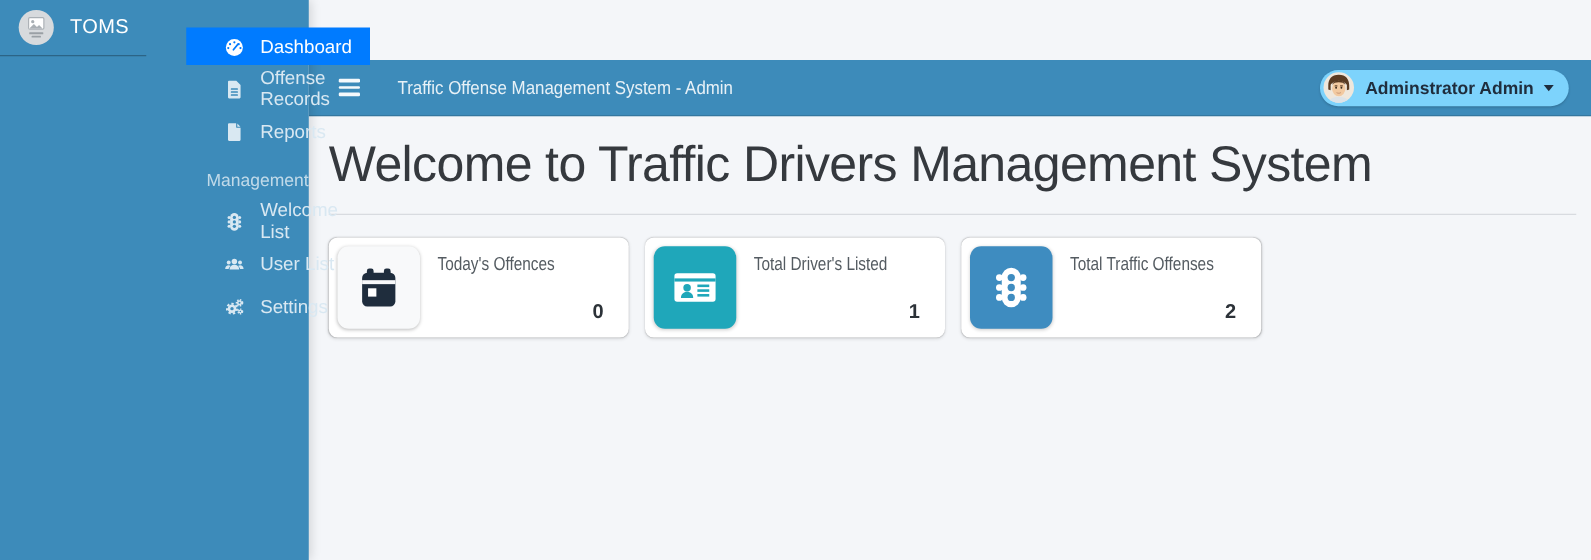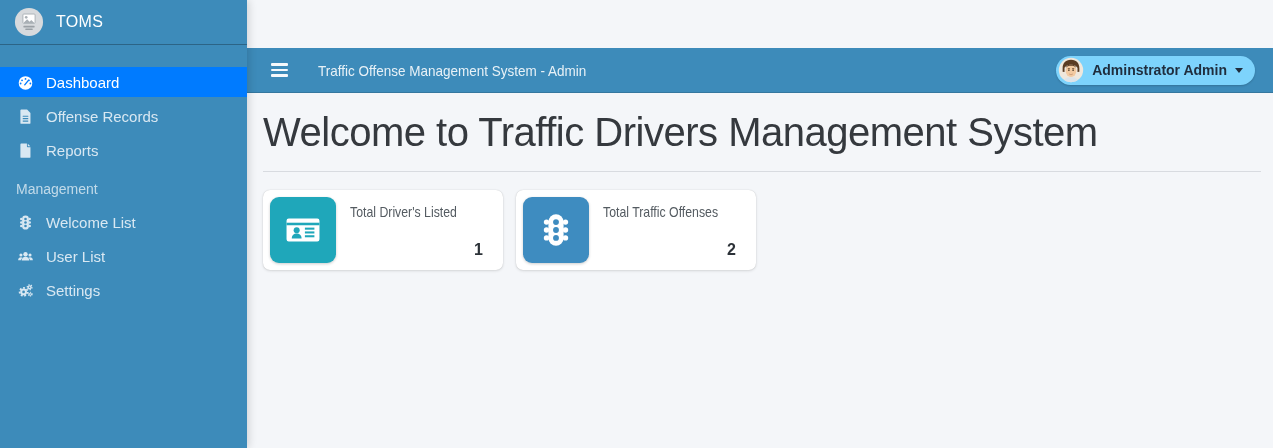--- a/index.html
+++ b/index.html
@@ -3,29 +3,29 @@
 <meta charset="utf-8">
 <style>
   * { box-sizing: border-box; margin: 0; padding: 0; }
   html, body { width: 1273px; height: 448px; overflow: hidden; }
   body { font-family: "Liberation Sans", sans-serif; background: #f4f6f9; }
 
   .app { display: flex; width: 1273px; height: 448px; }
 
   
   .sidebar { flex: 0 0 247px; width: 247px; background: #3d8bba; position: relative; z-index: 2;
-             box-shadow: 2px 0 8px rgba(0,0,0,.14); display: flex; flex-direction: column; }
+             box-shadow: 2px 0 8px rgba(0,0,0,.14); display: flex; flex-direction: row; gap: 32px; }
   .brand { height: 45px; display: flex; align-items: center; gap: 12px; padding: 0 14px;
            border-bottom: 1px solid rgba(0,0,0,.28); cursor: pointer; }
   .logo svg { width: 30px; height: 30px; display: block; }
   .brand-text { font-size: 16px; color: #fff; letter-spacing: .3px; }
 
   .nav { padding-top: 22px; display: flex; flex-direction: column; }
   .nav-item { display: flex; align-items: center; height: 30px; margin-bottom: 4px;
-              padding: 0 14px 0 15px; color: #d9e8f2; font-size: 15px; cursor: pointer;
+              padding: 0 14px 0 28px; color: #d9e8f2; font-size: 15px; cursor: pointer;
               text-decoration: none; --cut: #3d8bba; }
   .nav-item.active { background: #007bff; color: #fff; --cut: #007bff; }
   .nav-icon { width: 20px; display: flex; justify-content: center; margin-right: 11px; flex: 0 0 20px; }
   .nav-icon svg { width: 17px; height: 17px; display: block; }
   .nav-header { padding: 12px 14px 10px 16px; color: rgba(255,255,255,.68); font-size: 14px; }
 
   
   .main { flex: 1; display: flex; flex-direction: column; min-width: 0; background: #f4f6f9; margin-top: 48px; }
 
   .topbar { height: 45px; background: #3d8bba; border-bottom: 1px solid rgba(0,0,0,.14);
@@ -217,20 +217,37 @@
         <span class="caret"></span>
       </button>
     </header>
 
     <main class="content">
       <h1 class="page-title">Welcome to Traffic Drivers Management System</h1>
       <hr class="divider">
 
       <div class="cards">
 
+        <div class="card">
+          <div class="tile tile-light">
+            <svg viewBox="0 0 24 24">
+              <g fill="currentColor">
+                <rect x="6" y="2.4" width="3.4" height="4.6" rx="1.2"></rect>
+                <rect x="14.6" y="2.4" width="3.4" height="4.6" rx="1.2"></rect>
+                <rect x="3.6" y="4.6" width="16.8" height="17" rx="2.6"></rect>
+              </g>
+              <rect x="3.6" y="8.3" width="16.8" height="2" style="fill:var(--cut)"></rect>
+              <rect x="6.6" y="12.4" width="4.2" height="4.2" fill="#ffffff"></rect>
+            </svg>
+          </div>
+          <div class="card-body">
+            <div class="card-label">Today's Offences</div>
+            <div class="card-value">0</div>
+          </div>
+        </div>
 
         <div class="card">
           <div class="tile tile-teal">
             <svg viewBox="0 0 24 24">
               <path d="M3 4.8h18a1.4 1.4 0 0 1 1.4 1.4v11.6a1.4 1.4 0 0 1-1.4 1.4H3a1.4 1.4 0 0 1-1.4-1.4V6.2A1.4 1.4 0 0 1 3 4.8z" fill="currentColor"></path>
               <rect x="1.6" y="7.4" width="20.8" height="1.6" style="fill:var(--cut)"></rect>
               <circle cx="8" cy="12.1" r="1.9" style="fill:var(--cut)"></circle>
               <path d="M4.9 17.3c0-1.9 1.4-3.1 3.1-3.1s3.1 1.2 3.1 3.1z" style="fill:var(--cut)"></path>
               <rect x="13.2" y="10.5" width="6" height="1.3" style="fill:var(--cut)"></rect>
               <rect x="13.2" y="12.9" width="6" height="1.3" style="fill:var(--cut)"></rect>

